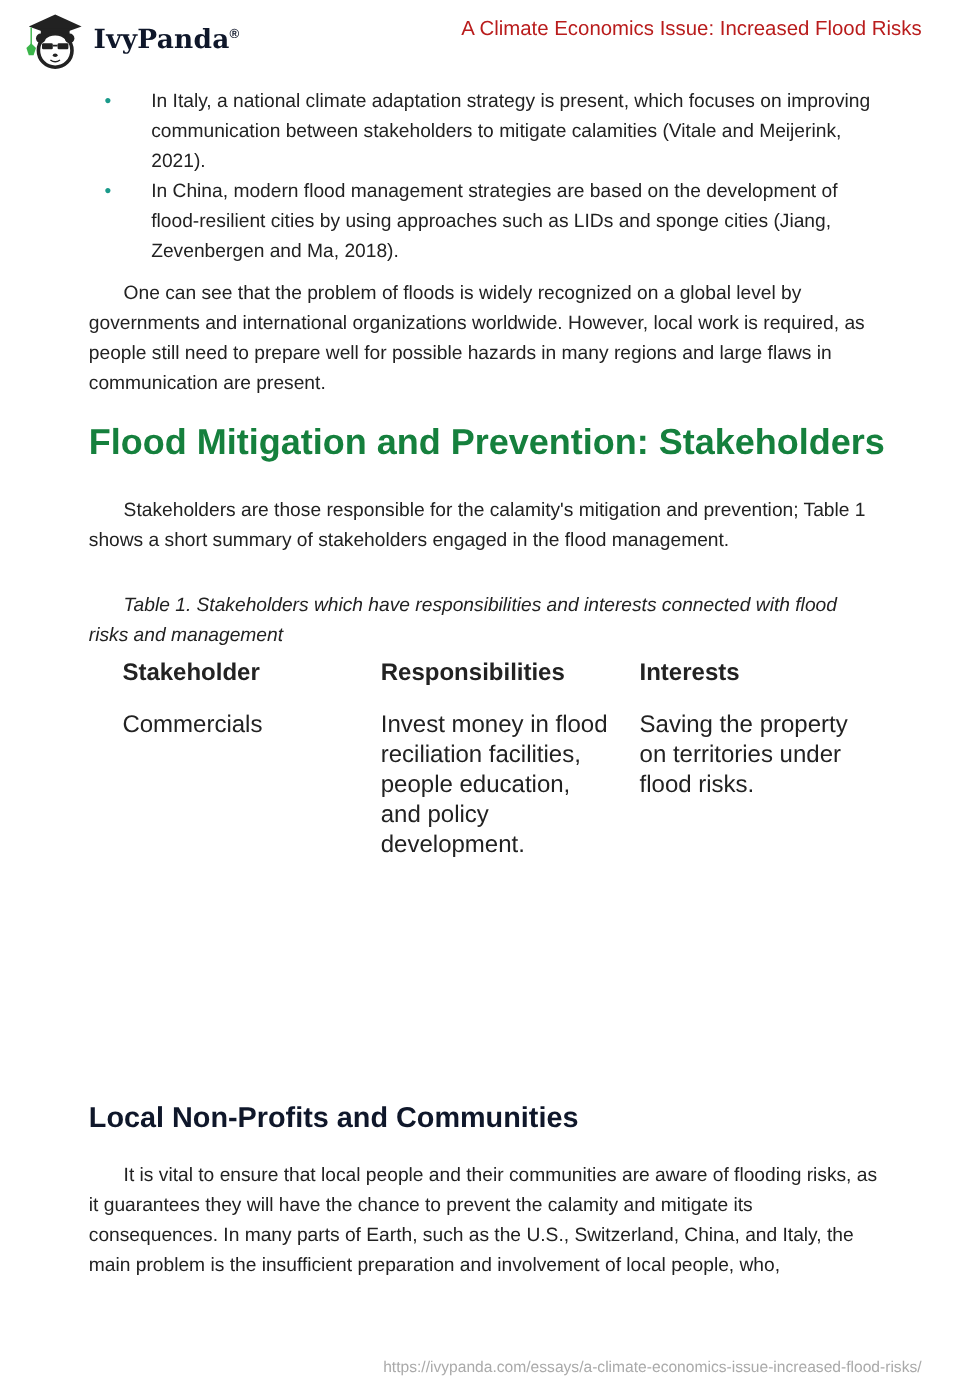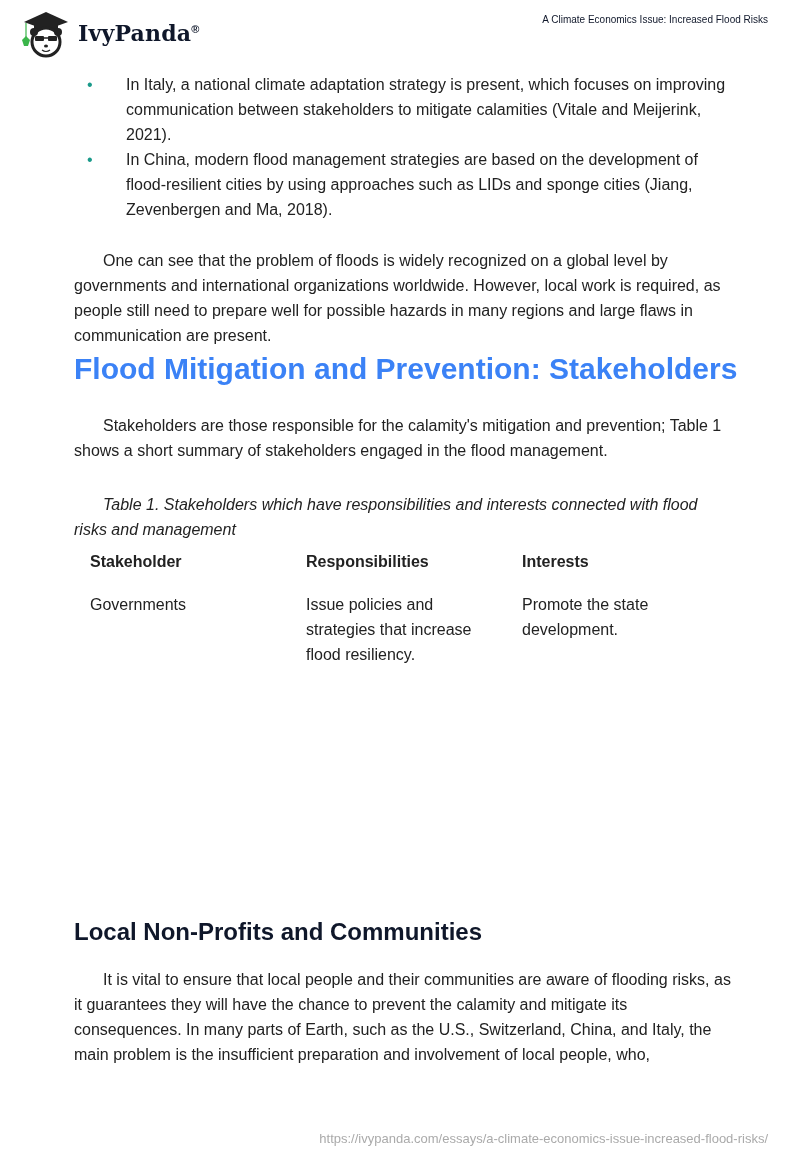--- a/index.html
+++ b/index.html
@@ -3,31 +3,31 @@
   <meta charset="utf-8">
   <style>
     html, body { margin: 0; padding: 0; background: #ffffff; }
     body { width: 800px; height: 1160px; position: relative; overflow: hidden;
       font-family: "Liberation Sans", sans-serif; color: #222222; }
     .header { position: absolute; left: 0; top: 0; width: 800px; height: 60px; }
     .logo { position: absolute; left: 18px; top: 8px; display: flex; align-items: center; }
     .logo-icon { width: 56px; height: 50px; }
     .logo-text { font-family: "DejaVu Serif", serif; font-weight: bold; font-size: 22px; color: #0f172a; margin-left: 4px; letter-spacing: 0.2px; }
     .logo-text sup { font-size: 11px; font-family: "Liberation Sans", sans-serif; }
-    .doc-title { position: absolute; right: 32px; top: 14px; font-size: 10px; color: #0f172a; }
+    .doc-title { position: absolute; right: 32px; top: 14px; font-size: 17px; color: #b91c1c; }
     .content { position: absolute; left: 74px; top: 0; width: 660px; }
     .bullets { position: absolute; left: 0; top: 72px; width: 660px; margin: 0; padding: 0; list-style: none; }
     .bullets li { position: relative; padding-left: 52px; font-size: 16px; line-height: 25px; margin: 0 0 0 0; }
     .bullet-dot { position: absolute; left: 13px; top: 0; color: #1a9a8a; font-size: 16px; }
     p.para { margin: 0; font-size: 16px; line-height: 25px; text-indent: 29px; }
-    .para1 { position: absolute; top: 248px; width: 660px; }
-    h2.h-large { position: absolute; top: 352px; margin: 0; font-size: 30px; font-weight: bold; color: #3b82f6; white-space: nowrap; }
+    .para1 { position: absolute; top: 232px; width: 660px; }
+    h2.h-large { position: absolute; top: 352px; margin: 0; font-size: 30px; font-weight: bold; color: #15803d; white-space: nowrap; }
     .para2 { position: absolute; top: 413px; width: 660px; }
     .caption { position: absolute; top: 492px; width: 660px; font-style: italic; font-size: 16px; line-height: 25px; text-indent: 29px; margin: 0; }
-    table.stake { position: absolute; top: 545px; left: 4px; border-collapse: collapse; font-size: 16px; line-height: 25px; }
+    table.stake { position: absolute; top: 545px; left: 16px; border-collapse: collapse; font-size: 20px; line-height: 25px; }
     table.stake th { text-align: left; font-weight: bold; padding: 4px 12px 14px 12px; vertical-align: top; }
     table.stake td { padding: 4px 12px 16px 12px; vertical-align: top; }
     .c1 { width: 192px; } .c2 { width: 192px; } .c3 { width: 190px; }
     h3.h-med { position: absolute; top: 918px; margin: 0; font-size: 24px; font-weight: bold; color: #0f172a; white-space: nowrap; }
     .para3 { position: absolute; top: 967px; width: 660px; }
     .footer-url { position: absolute; right: 32px; top: 1131px; font-size: 13px; color: #aaaaaa; }
   </style>
 </head>
 <body>
 
@@ -75,23 +75,23 @@
   <table class="stake">
     <thead>
       <tr>
         <th class="c1">Stakeholder</th>
         <th class="c2">Responsibilities</th>
         <th class="c3">Interests</th>
       </tr>
     </thead>
     <tbody>
       <tr>
-        <td>Governments</td>
-        <td>Issue policies and strategies that increase flood resiliency.</td>
-        <td>Promote the state development.</td>
+        <td>Commercials</td>
+        <td>Invest money in flood reciliation facilities, people education, and policy development.</td>
+        <td>Saving the property on territories under flood risks.</td>
       </tr>
     </tbody>
   </table>
 
   <h3 class="h-med">Local Non-Profits and Communities</h3>
 
   <p class="para para3">It is vital to ensure that local people and their communities are aware of flooding risks, as it guarantees they will have the chance to prevent the calamity and mitigate its consequences. In many parts of Earth, such as the U.S., Switzerland, China, and Italy, the main problem is the insufficient preparation and involvement of local people, who,</p>
 </div>
 
 <div class="footer-url">https://ivypanda.com/essays/a-climate-economics-issue-increased-flood-risks/</div>

